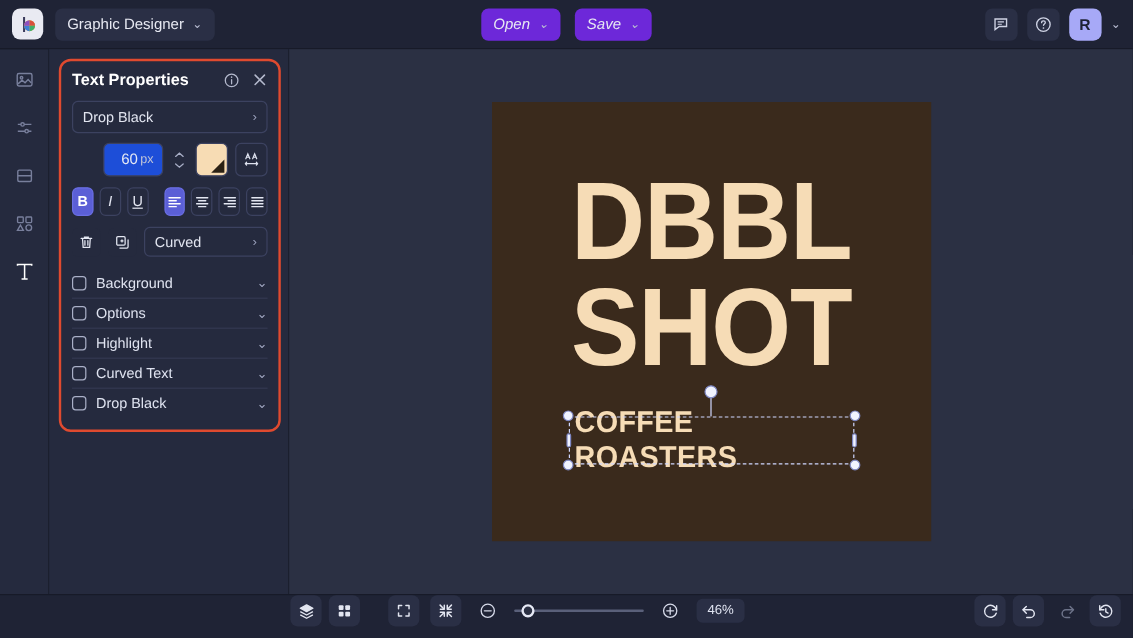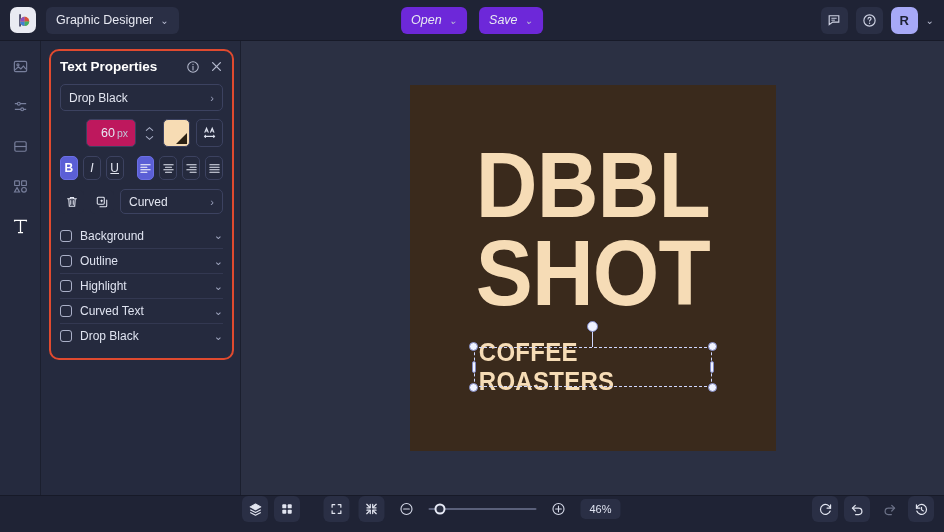--- a/index.html
+++ b/index.html
@@ -112,21 +112,21 @@
     cursor: pointer;
   }
   .field .chev { margin-left: auto; color: #9aa0bb; font-size: 11px; }
 
   .row { display: flex; gap: 6px; align-items: stretch; margin-top: 8px; }
 
   .size-field {
     flex: 1; height: 28px;
     border: 1px solid #3c4260; border-radius: 5px;
     display: flex; align-items: center; justify-content: flex-end;
-    padding: 0 7px; background: #be185d; margin-left: 26px;
+    padding: 0 7px; background: #1d4ed8; margin-left: 26px;
   }
   .size-val { color: #e7eaf4; font-size: 12.5px; }
   .size-unit { color: #c0c5d8; font-size: 10.5px; margin-left: 2px; }
   .stepper {
     width: 15px; display: flex; flex-direction: column;
     align-items: center; justify-content: center; gap: 3px;
     color: #a7adc5; font-size: 8px; cursor: pointer;
   }
   .swatch {
     width: 27px; height: 28px; border-radius: 5px;
@@ -469,21 +469,21 @@
         </div>
 
         <div class="acc-list">
           <div class="acc">
             <span class="cbox"></span>
             <span>Background</span>
             <span class="chev">⌄</span>
           </div>
           <div class="acc">
             <span class="cbox"></span>
-            <span>Outline</span>
+            <span>Options</span>
             <span class="chev">⌄</span>
           </div>
           <div class="acc">
             <span class="cbox"></span>
             <span>Highlight</span>
             <span class="chev">⌄</span>
           </div>
           <div class="acc">
             <span class="cbox"></span>
             <span>Curved Text</span>

